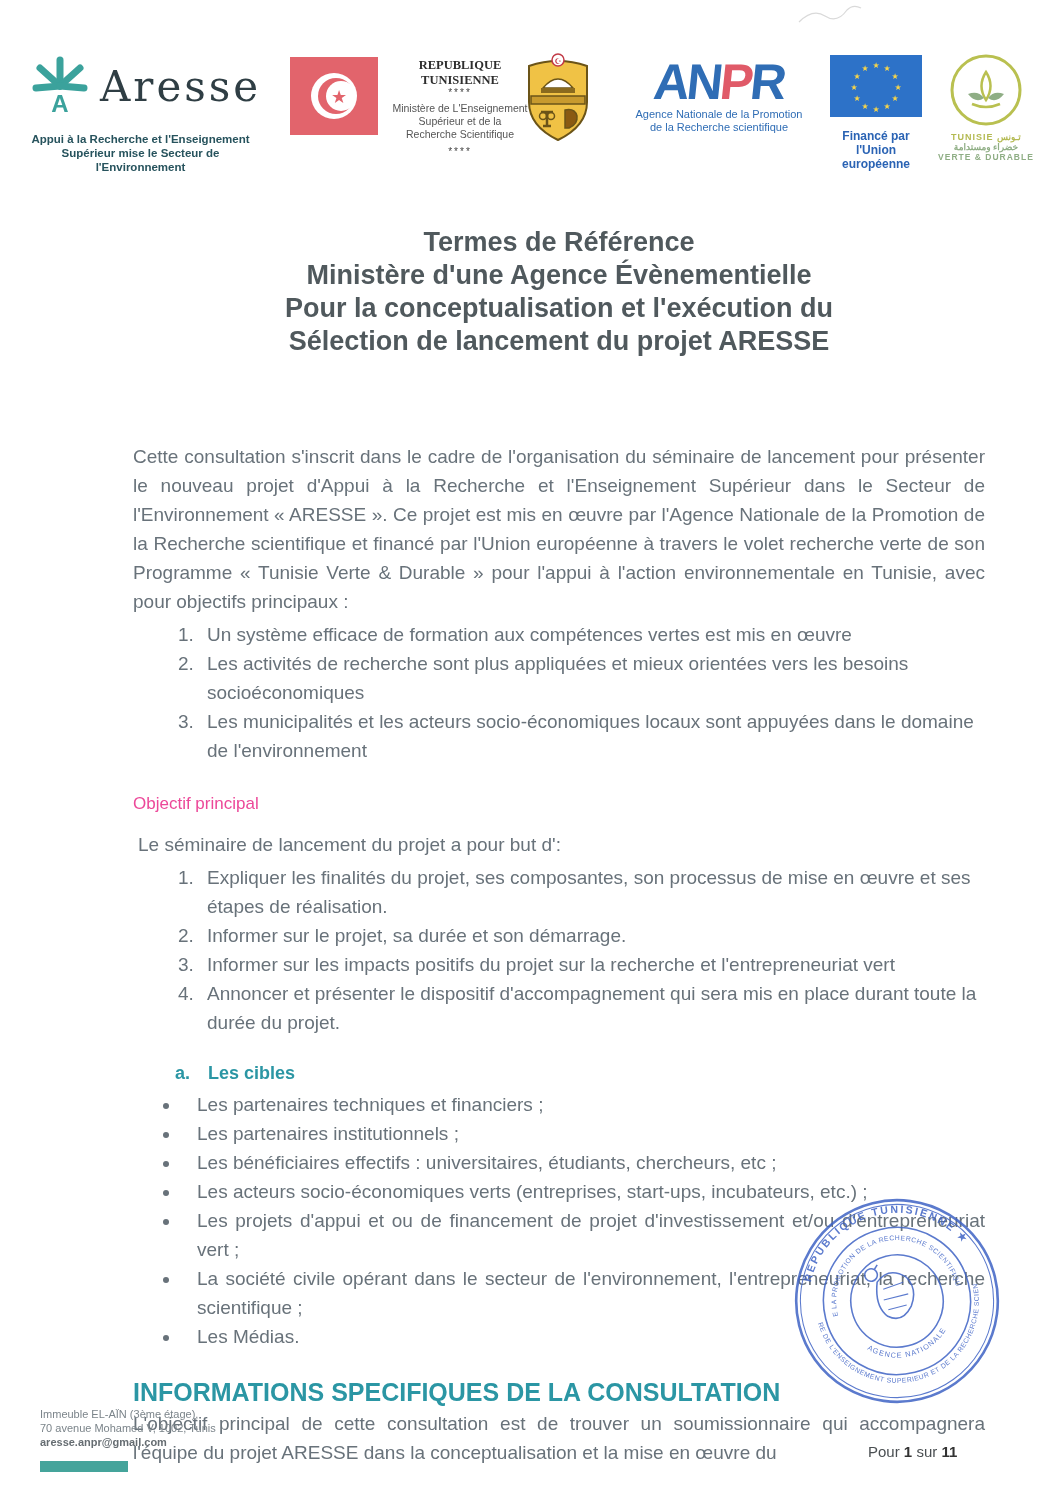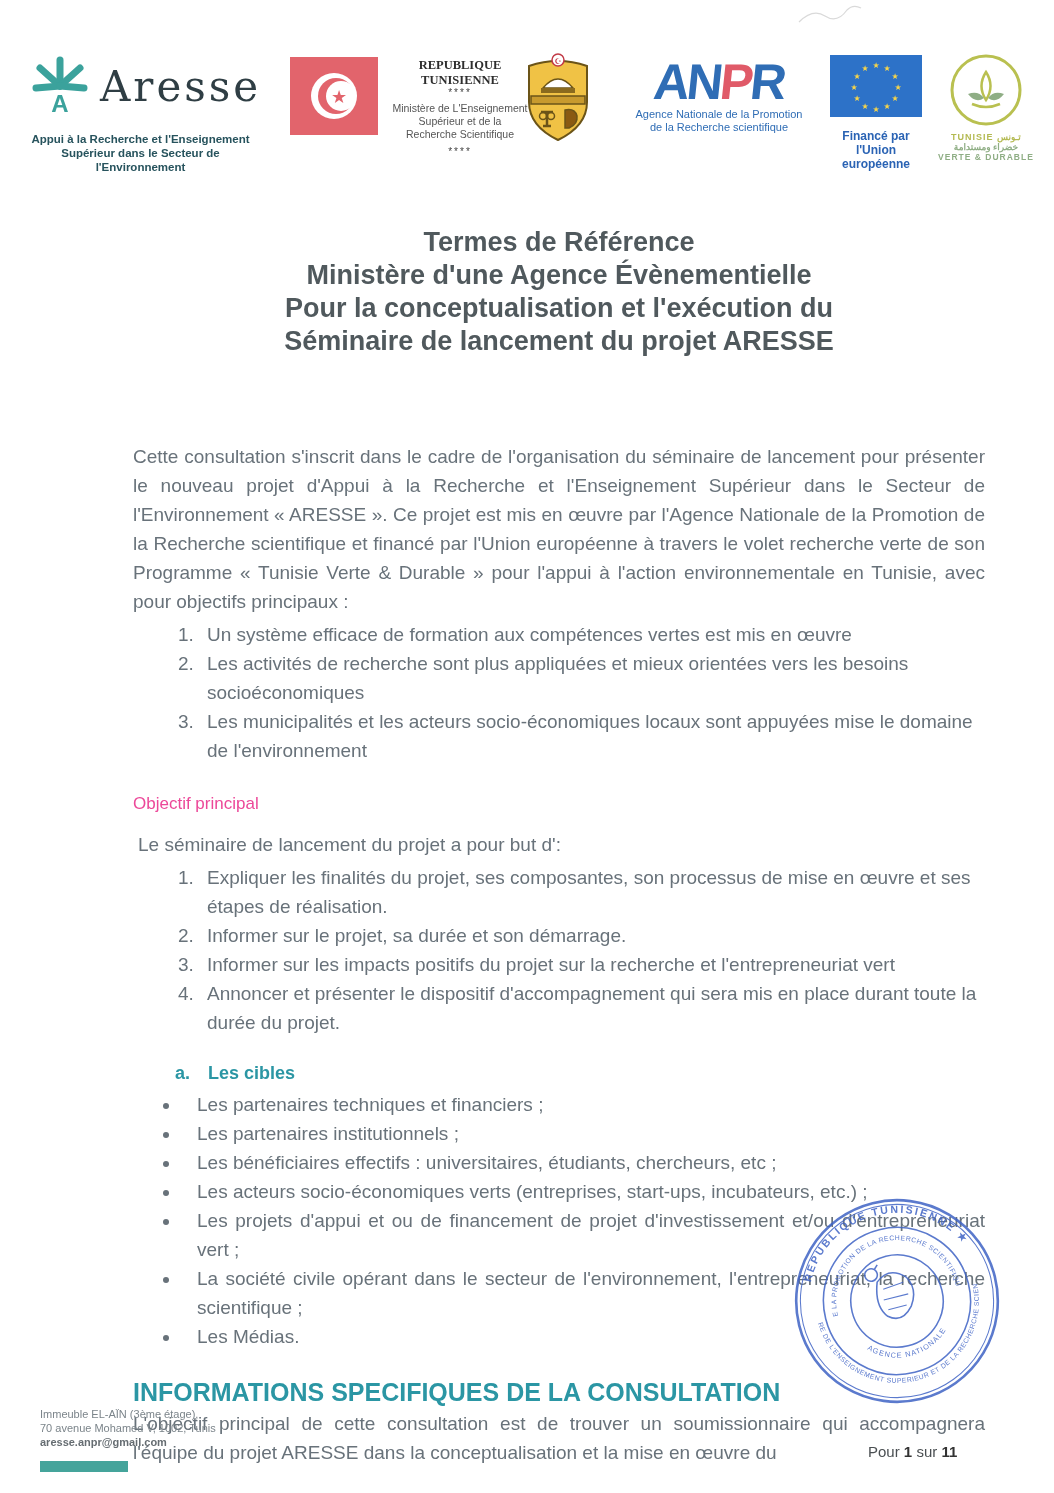--- a/index.html
+++ b/index.html
@@ -84,21 +84,21 @@
           <path d="M32 34 L8 36"></path>
           <path d="M32 34 L56 36"></path>
         </g>
         <text x="32" y="60" text-anchor="middle" font-size="24" font-weight="bold" fill="#3ba29c" font-family="Liberation Sans, sans-serif">A</text>
       </svg>
     </span>
     <span class="aresse-word">Aresse</span>
   </div>
   <div class="aresse-tag">
     <div>Appui à la Recherche et l'Enseignement</div>
-    <div>Supérieur dans le Secteur de l'Environnement</div>
+    <div>Supérieur mise le Secteur de l'Environnement</div>
   </div>
 </div>
 
 <div class="abs flag">
   <div class="flag-circle">
     <div class="flag-cres1"></div>
     <div class="flag-cres2"></div>
     <div class="flag-star">★</div>
   </div>
 </div>
@@ -183,31 +183,31 @@
 <div class="abs pencil">
   <svg width="70" height="26" viewBox="0 0 70 26">
     <path d="M4 20 Q18 6 30 14 Q42 22 52 8 Q58 2 66 6" stroke="#c9c9c9" stroke-width="1.2" fill="none" opacity="0.7"></path>
   </svg>
 </div>
 
 <div class="abs doc-title">
   <div>Termes de Référence</div>
   <div>Ministère d'une Agence Évènementielle</div>
   <div>Pour la conceptualisation et l'exécution du</div>
-  <div>Séminaire de lancement du projet ARESSE</div>
+  <div>Sélection de lancement du projet ARESSE</div>
 </div>
 
 <div class="abs content">
 
   <p class="just">Cette consultation s'inscrit dans le cadre de l'organisation du séminaire de lancement pour présenter le nouveau projet d'Appui à la Recherche et l'Enseignement Supérieur dans le Secteur de l'Environnement « ARESSE ». Ce projet est mis en œuvre par l'Agence Nationale de la Promotion de la Recherche scientifique et financé par l'Union européenne à travers le volet recherche verte de son Programme « Tunisie Verte &amp; Durable » pour l'appui à l'action environnementale en Tunisie, avec pour objectifs principaux :</p>
 
   <ol class="num">
     <li>Un système efficace de formation aux compétences vertes est mis en œuvre</li>
     <li>Les activités de recherche sont plus appliquées et mieux orientées vers les besoins socioéconomiques</li>
-    <li>Les municipalités et les acteurs socio-économiques locaux sont appuyées mise le domaine de l'environnement</li>
+    <li>Les municipalités et les acteurs socio-économiques locaux sont appuyées dans le domaine de l'environnement</li>
   </ol>
 
   <div class="h-sub">Objectif principal</div>
   <p class="intro">Le séminaire de lancement du projet a pour but d':</p>
 
   <ol class="num">
     <li>Expliquer les finalités du projet, ses composantes, son processus de mise en œuvre et ses étapes de réalisation.</li>
     <li>Informer sur le projet, sa durée et son démarrage.</li>
     <li>Informer sur les impacts positifs du projet sur la recherche et l'entrepreneuriat vert</li>
     <li>Annoncer et présenter le dispositif d'accompagnement qui sera mis en place durant toute la durée du projet.</li>

